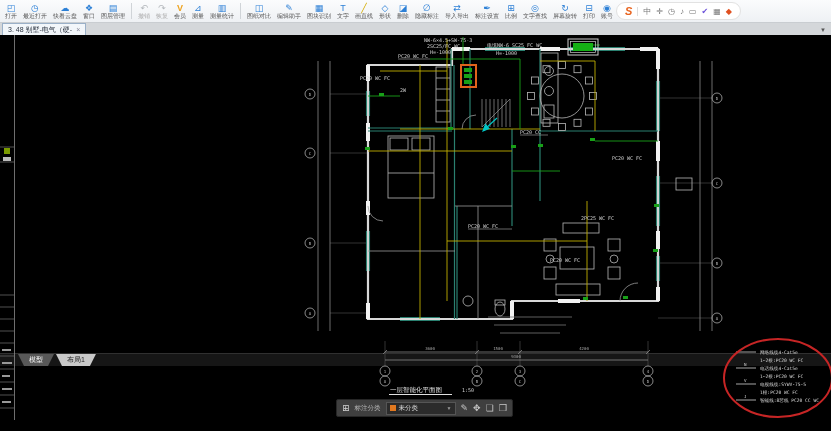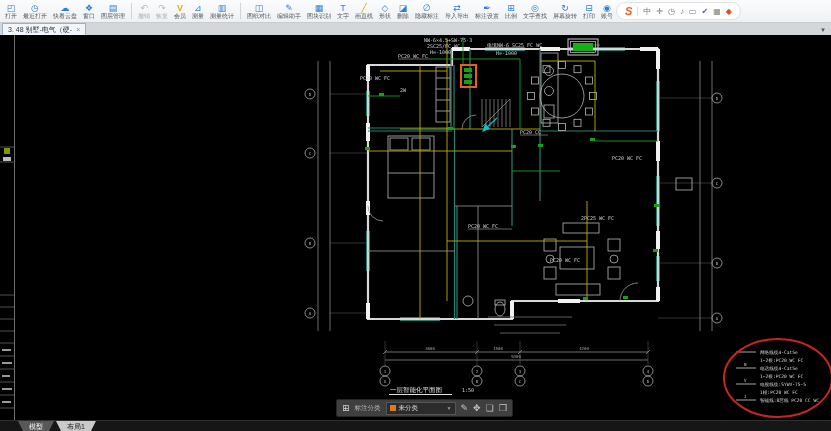--- a/index.html
+++ b/index.html
@@ -21,21 +21,21 @@
   .picon.s{color:#e8641f;font-weight:bold;font-style:italic;font-size:11px;}
   .picon.brush{color:#6a4fd8}.picon.hot{color:#e05020}
   .pillsep{width:1px;height:9px;background:#ddd;}
   
   .tabbar{height:12px;background:#d4d7da;display:flex;align-items:flex-end;position:relative;}
   .tab{height:11px;background:#f2f6fa;border:1px solid #9ab0c8;border-bottom:none;margin-left:2px;
     display:flex;align-items:center;gap:4px;padding:0 5px;font-size:7px;color:#2a3340;cursor:pointer;}
   .tab .close{color:#889;font-size:7px;}
   .tab-overflow{position:absolute;right:5px;bottom:2px;font-size:6px;color:#555;}
   
-  .canvas{position:relative;height:385px;background:#000;}
+  .canvas{position:relative;height:318px;background:#000;}
   .canvas svg{position:absolute;left:0;top:0;}
   text{font-family:"DejaVu Sans Mono","Liberation Mono",monospace;}
   .ann{fill:#cfcfcf;font-size:5px;}
   .leg{fill:#d6d6d6;font-size:4.6px;}
   .legsym{fill:#cfcfcf;font-size:4.2px;}
   .bub{fill:#b8b8b8;font-size:4px;text-anchor:middle;}
   .dim{fill:#a8a8a8;font-size:4px;text-anchor:middle;}
   .ptitle{fill:#e2e2e2;font-size:6.5px;}
   
   .float-toolbar{position:absolute;left:336px;top:364px;height:16px;background:#3f3f3f;

